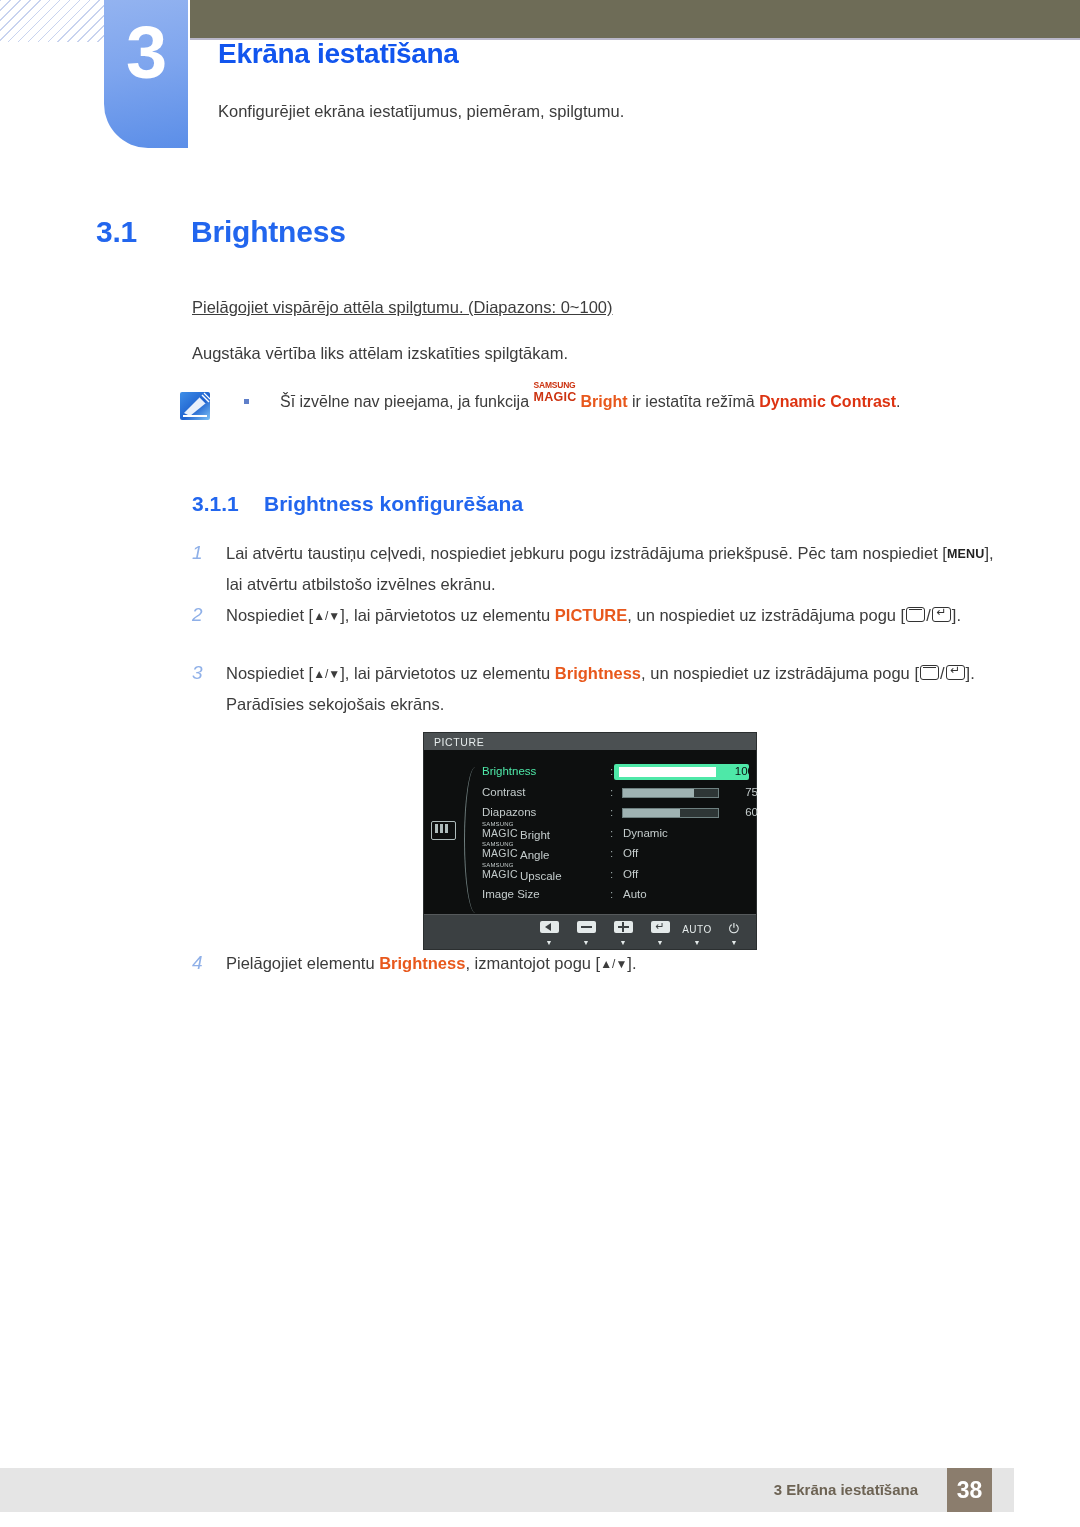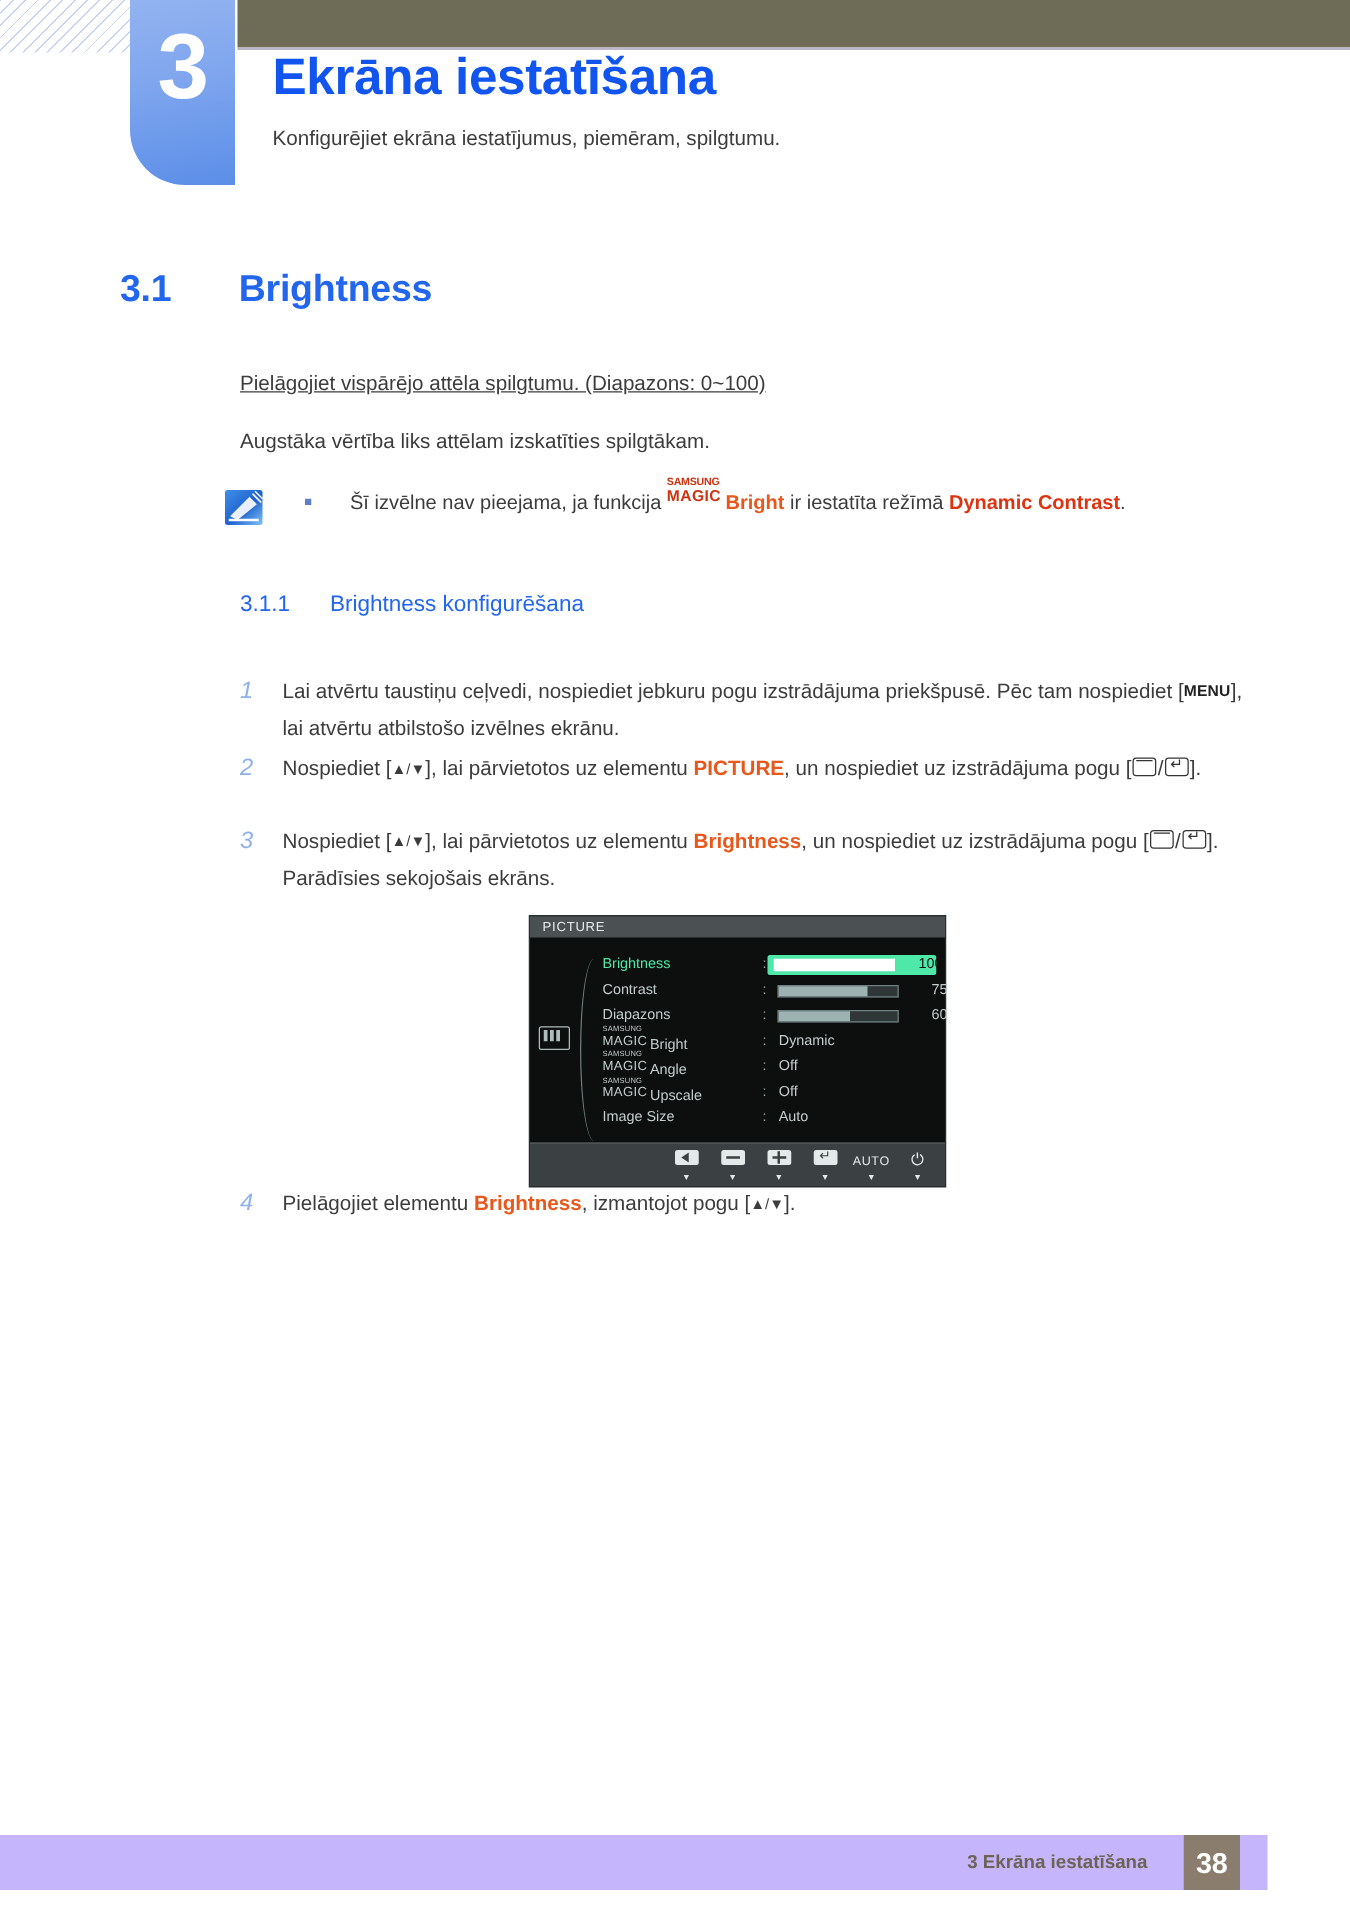--- a/index.html
+++ b/index.html
@@ -39,21 +39,21 @@
   }
   .chapter-num{
     position:absolute;left:0;top:16px;width:84px;
     text-align:center;
     font-size:74px;font-weight:bold;color:#ffffff;
     line-height:74px;
     letter-spacing:-1px;
   }
   .chapter-title{
     position:absolute;left:218px;top:38px;
-    font-size:41px;font-weight:bold;color:#1155ee;
+    font-size:28px;font-weight:bold;color:#1155ee;
     letter-spacing:-0.3px;
   }
   .chapter-sub{
     position:absolute;left:218px;top:102px;
     font-size:16.5px;color:#3c3c3c;
   }
 
   
   .sec-h1{
     position:absolute;left:96px;top:215px;
@@ -102,22 +102,22 @@
   }
   .magic .m{
     position:absolute;left:0;top:1px;width:48px;
     font-size:12.5px;font-weight:bold;color:#cc3311;
     letter-spacing:0.3px;line-height:13px;
   }
   .orange{color:#e8581c;font-weight:bold;}
   .red{color:#dd3311;font-weight:bold;}
 
   .sec-h2{
-    position:absolute;left:192px;top:473px;
-    font-size:18px;font-weight:normal;color:#2266ee;
+    position:absolute;left:192px;top:492px;
+    font-size:21px;font-weight:bold;color:#2266ee;
   }
   .sec-h2 .num{display:inline-block;width:72px;}
 
   
   .step{
     position:absolute;left:192px;width:810px;
     font-size:16.5px;color:#3c3c3c;line-height:30px;
   }
   .step .sn{
     position:absolute;left:0;top:0;width:34px;
@@ -277,21 +277,21 @@
     content:"\21B5";position:absolute;left:0;top:-3px;width:19px;text-align:center;
     font-size:11px;color:#3b4042;line-height:17px;
   }
   .btxt{font-size:10px;color:#e4eaea;letter-spacing:0.5px;line-height:12px;}
   .bpow{font-size:13px;color:#e4eaea;line-height:12px;}
   .bdn{display:block;font-size:7px;color:#e4eaea;line-height:9px;margin-top:1px;}
 
   
   .footer{
     position:absolute;left:0;top:1468px;width:1014px;height:44px;
-    background:#c4b5fd;
+    background:#e5e5e5;
   }
   .footer-txt{
     position:absolute;right:96px;top:13px;
     font-size:15px;font-weight:bold;color:#6d6354;
   }
   .pagebox{
     position:absolute;left:947px;top:1468px;width:45px;height:44px;
     background:#8b7d6d;
     color:#ffffff;font-size:23px;font-weight:bold;
     text-align:center;line-height:44px;

